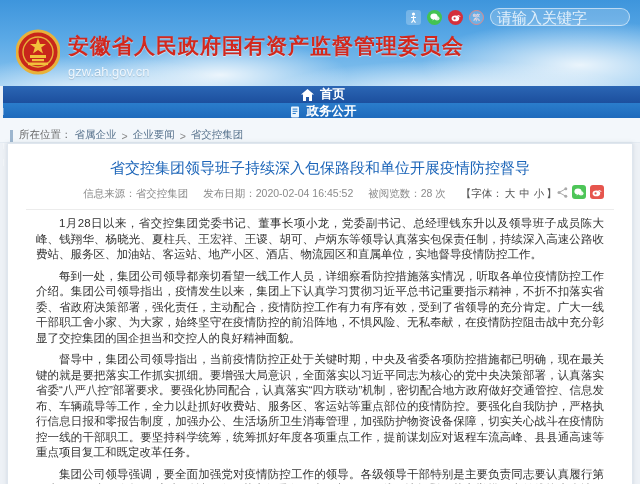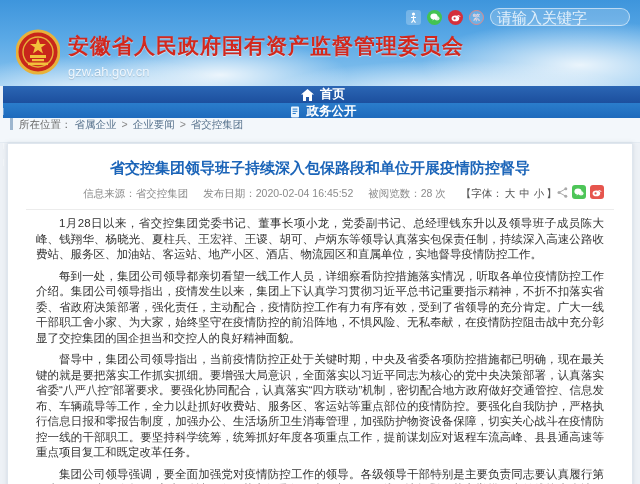--- a/index.html
+++ b/index.html
@@ -41,29 +41,29 @@
   .nav { position:absolute; left:3px; top:86px; width:640px; height:32px; display:flex;
     background:linear-gradient(180deg,#4f9fe0 0%,#2a7ccb 55%,#1e6abc 100%);flex-direction:column; }
   .nav-item { flex:1 1 auto; display:flex; align-items:center; justify-content:center; gap:6px;
     color:#fff; font-size:12.5px; font-weight:bold; cursor:pointer; position:relative; }
   .nav-item + .nav-item::before { content:""; position:absolute; left:0; top:5px; bottom:5px; width:1px; background:rgba(255,255,255,.35); }
   .nav-item.active { background:linear-gradient(180deg,#2b66b4 0%,#1c4f9e 100%); }
   .nav-ico { display:flex; align-items:center; }
 
   
   .crumbbar { position:absolute; left:0; top:118px; width:640px; height:25px; background:#f3f7fb;
-    display:flex; align-items:flex-start; font-size:10.5px; color:#666; padding-left:10px; border-bottom:1px solid #e4ebf2; }
+    display:flex; align-items:flex-end; font-size:10.5px; color:#666; padding-left:10px; border-bottom:1px solid #e4ebf2; }
   .crumb-mark { width:3px; height:12px; background:#9db6cf; margin-right:6px; }
   .crumbbar a { color:#56718c; text-decoration:none; cursor:pointer; margin:0 3px; }
   .crumb-sep { margin:0 2px; color:#888; }
 
   
   .card { position:absolute; left:7px; top:143px; width:626px; height:520px; background:#fff;
     border:1px solid #dfe6ee; box-shadow:0 0 4px rgba(120,140,160,.25); padding:14px 28px 0 28px; }
-  .art-title { text-align:center; color:#1b64b8; font-size:15px; font-weight:bold; line-height:20px; }
+  .art-title { text-align:center; color:#1b64b8; font-size:15px; font-weight:normal; line-height:20px; }
   .meta-row { position:relative; margin-top:9px; text-align:center; font-size:10.5px; color:#8a8a8a; white-space:nowrap; }
   .meta-row .gap { display:inline-block; width:12px; }
   .font-links { color:#555; }
   .font-links a { color:#555; text-decoration:none; cursor:pointer; margin:0 2px; }
   .share-ico { position:absolute; right:0; top:-2px; display:flex; align-items:center; gap:4px; }
   .sq { width:14px; height:14px; border-radius:3px; display:flex; align-items:center; justify-content:center; cursor:pointer; }
   .sq-wechat { background:#4dc558; }
   .sq-weibo  { background:#e6554d; }
   .meta-divider { border:0; border-top:1px solid #ececec; margin:8px -10px 6px -10px; }
 

